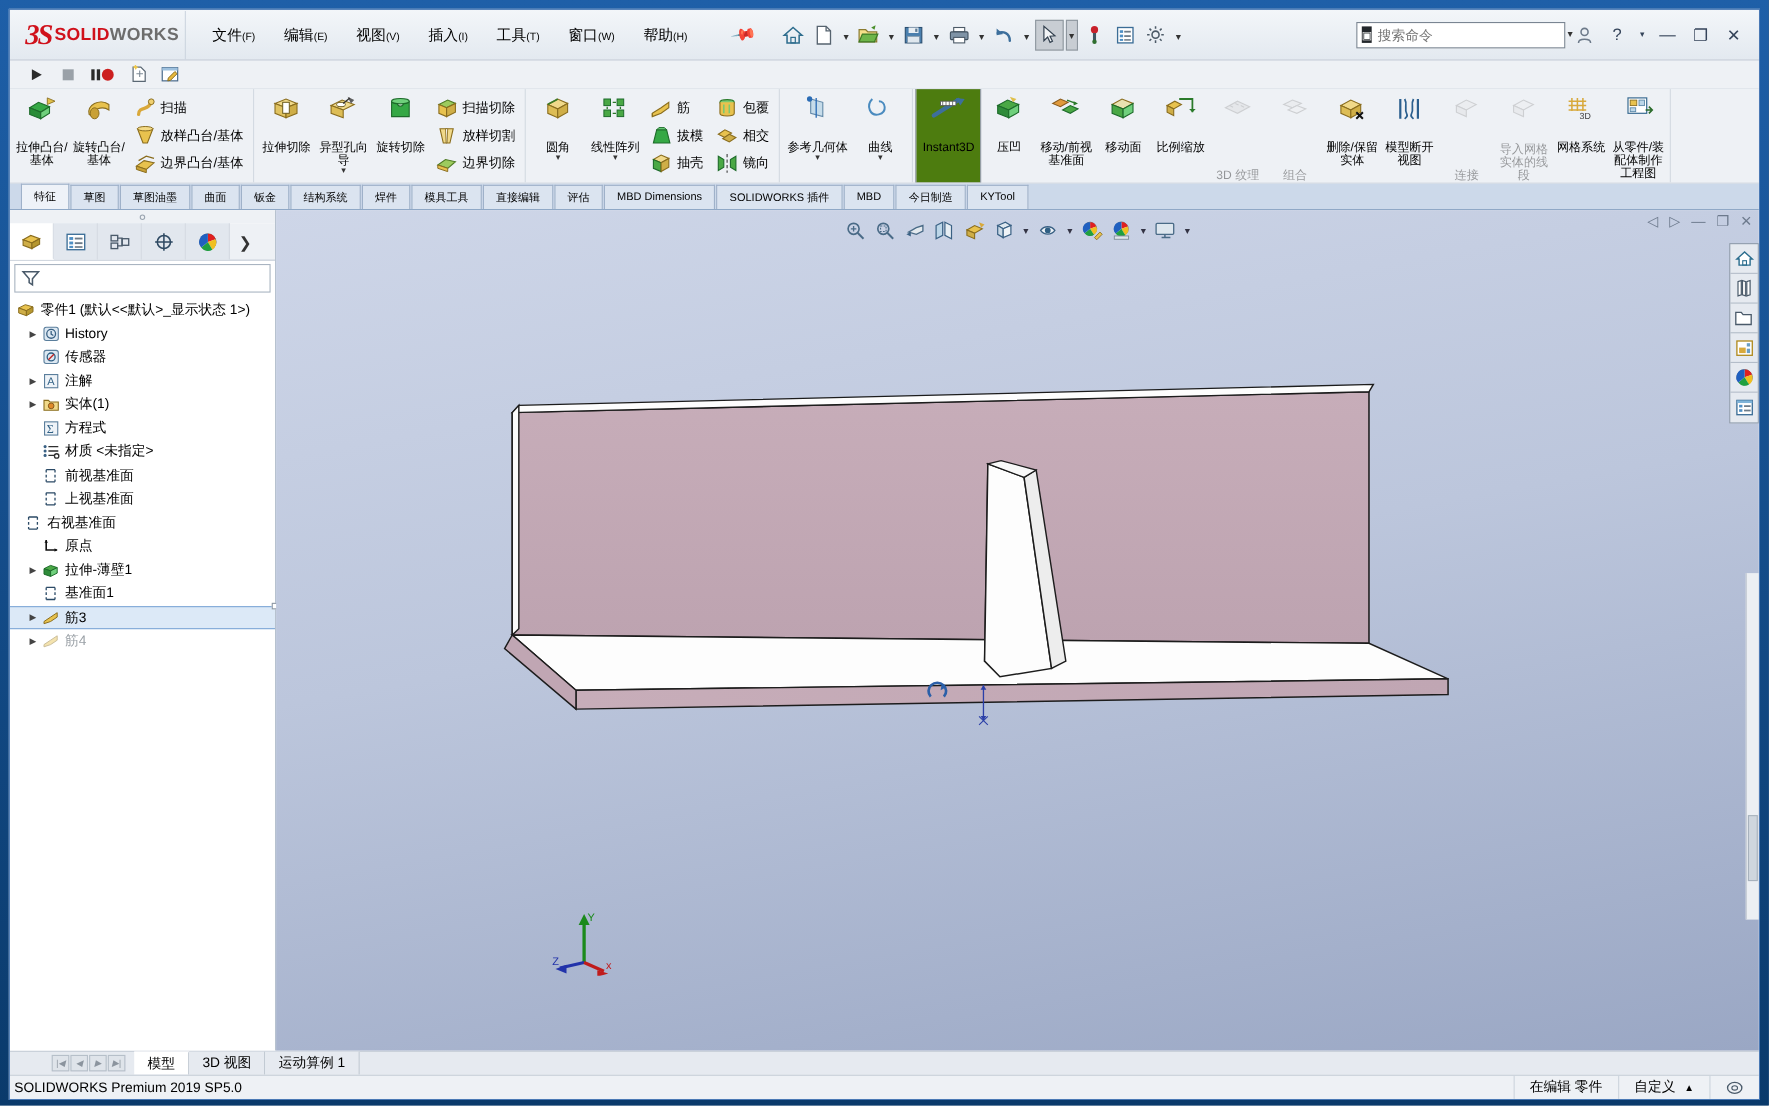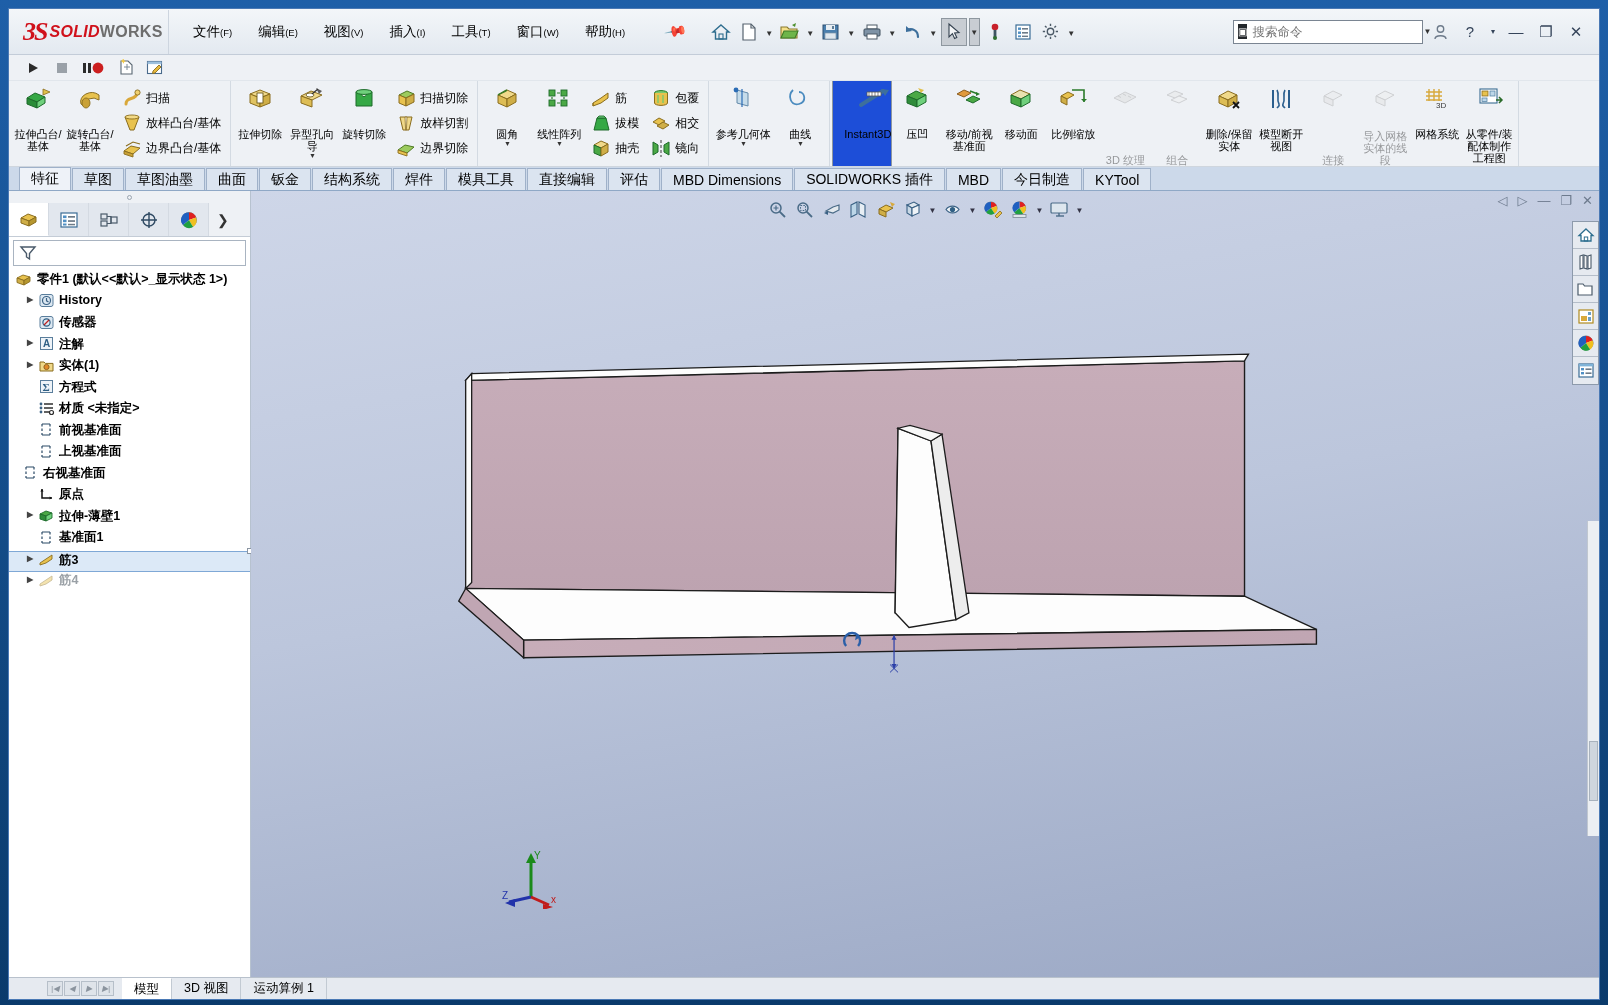--- a/index.html
+++ b/index.html
@@ -38,21 +38,21 @@
   }
   .logo{
     width:160px;height:44px;display:flex;align-items:center;
     padding-left:14px;border-right:1px solid #cdd5df;
   }
   .logo .ds{
     font-family:"Liberation Serif",serif;font-size:26px;font-weight:bold;
     color:#d0111b;font-style:italic;letter-spacing:-2px;margin-right:3px;
   }
   .logo .sw{font-size:16px;font-weight:bold;letter-spacing:.3px;}
-  .logo .sw b{color:#d0111b;font-style:italic;}
+  .logo .sw b{color:#d0111b;}
   .logo .sw i{color:#6d6d6d;font-style:normal;font-weight:bold;}
   .menubar{display:flex;align-items:center;padding-left:22px;gap:22px;height:100%;}
   .menuitem{font-size:13.5px;cursor:default;padding:3px 2px;white-space:nowrap;}
   .menuitem sub{font-size:9.5px;vertical-align:baseline;}
   .pin{margin-left:18px;color:#2b6cb5;font-size:15px;transform:rotate(35deg);}
   .qa{display:flex;align-items:center;gap:2px;margin-left:22px;}
   .qbtn{width:26px;height:28px;display:flex;align-items:center;justify-content:center;cursor:default;}
   .qcaret{width:11px;height:28px;display:flex;align-items:flex-end;justify-content:center;
           font-size:8px;color:#333;padding-bottom:8px;cursor:default;}
   .qsel{background:#c8cdd3;border:1px solid #8e979f;}
@@ -81,32 +81,32 @@
   }
   .rgroup{display:flex;align-items:stretch;border-right:1px solid #d3dae2;padding:0 3px;}
   .rbig{
     width:52px;display:flex;flex-direction:column;align-items:center;justify-content:flex-start;
     padding-top:5px;cursor:default;text-align:center;
   }
   .rbig.wide{width:62px;}
   .rbig .lbl{font-size:11px;line-height:12px;margin-top:16px;white-space:normal;}
   .rbig .dd{font-size:7px;line-height:6px;color:#333;margin-top:1px;}
   .rbig.disabled{opacity:.38;justify-content:space-between;}
-  .rbig.active{background:#1d4ed8;outline:1px solid #8e979f;align-items:flex-end;}
+  .rbig.active{background:#4d7c0f;outline:1px solid #8e979f;}
   .rsmallcol{display:flex;flex-direction:column;justify-content:center;padding:3px 2px;}
   .rsmall{display:flex;align-items:center;gap:4px;padding:2px 4px;cursor:default;height:25px;}
   .rsmall .lbl{font-size:12px;white-space:nowrap;}
   .ico{display:block;}
   
   .tabstrip{
     flex:0 0 24px;height:24px;background:#ccd9ea;display:flex;align-items:flex-end;
     padding-left:10px;border-bottom:1px solid #8fa8c6;
   }
   .tab{
-    height:22px;padding:0 11px;display:flex;align-items:center;font-size:14px;
+    height:22px;padding:0 11px;display:flex;align-items:center;font-size:10px;
     background:#dbe4f0;border:1px solid #9fb1c9;border-bottom:none;margin-right:1px;cursor:default;
     white-space:nowrap;
   }
   .tab.sel{background:#eef2f8;height:23px;font-weight:normal;}
   
   .bodyrow{flex:1;display:flex;min-height:0;position:relative;background:#f0f2f5;}
   
   .treepanel{
     width:242px;flex:0 0 242px;background:#fff;display:flex;flex-direction:column;
     border-right:1px solid #b7c2cf;position:relative;
@@ -119,21 +119,21 @@
   .tt{width:40px;display:flex;align-items:center;justify-content:center;
       border-right:1px solid #d4dae2;cursor:default;background:#e2e7ee;}
   .tt.sel{background:#fff;border-bottom:1px solid #fff;}
   .ttmore{flex:1;display:flex;align-items:center;justify-content:flex-start;padding-left:8px;
           font-size:14px;color:#333;cursor:default;}
   .filterbar{
     height:26px;margin:3px 4px 2px 4px;border:1px solid #a9b4c1;background:#fff;
     display:flex;align-items:center;padding-left:5px;
   }
   .tree{flex:1;overflow:hidden;padding-top:3px;font-size:12.5px;}
-  .trow{display:flex;align-items:flex-start;height:21.5px;padding-left:4px;white-space:nowrap;cursor:default;font-weight:bold;}
+  .trow{display:flex;align-items:center;height:21.5px;padding-left:4px;white-space:nowrap;cursor:default;}
   .trow.selected{background:#dce9f7;border-top:1px solid #7fa8d6;border-bottom:1px solid #7fa8d6;}
   .trow.dim{color:#9aa0a6;}
   .arrow{width:14px;height:14px;display:flex;align-items:center;justify-content:center;
          font-size:8px;color:#444;flex:0 0 14px;}
   .tico{width:18px;height:16px;flex:0 0 18px;margin-right:4px;display:flex;align-items:center;justify-content:center;}
   .tlabel{font-size:12.5px;}
   .treeresize{position:absolute;right:-1px;top:0;bottom:0;width:3px;background:transparent;cursor:col-resize;}
   .treedot{position:absolute;right:-3px;top:357px;width:6px;height:6px;border:1px solid #8b96a3;background:#fff;}
   
   .gfx{flex:1;position:relative;background:linear-gradient(170deg,#ced6e8 0%,#bcc6dc 45%,#9aa7c4 100%);overflow:hidden;}
@@ -1113,15 +1113,31 @@
       <i>|◀</i>
       <i>◀</i>
       <i>▶</i>
       <i>▶|</i>
     </div>
     <div class="btab sel">模型</div>
     <div class="btab">3D 视图</div>
     <div class="btab">运动算例 1</div>
   </div>
 
+  <div class="statusbar">
+    <span>SOLIDWORKS Premium 2019 SP5.0</span>
+    <div class="sright">
+      <div>在编辑 零件</div>
+      <div>
+        <span>自定义</span>
+        <span style="margin-left:8px;font-size:9px">▲</span>
+      </div>
+      <div>
+        <svg width="16" height="14" viewBox="0 0 16 14">
+              <ellipse cx="8" cy="7" rx="6.5" ry="5" fill="none" stroke="#4a5a6a" stroke-width="1.2"></ellipse>
+              <ellipse cx="8" cy="7" rx="2.6" ry="2" fill="none" stroke="#4a5a6a" stroke-width="1"></ellipse>
+            </svg>
+      </div>
+    </div>
+  </div>
 
  </div>
 </div>
 
 </body></html>

